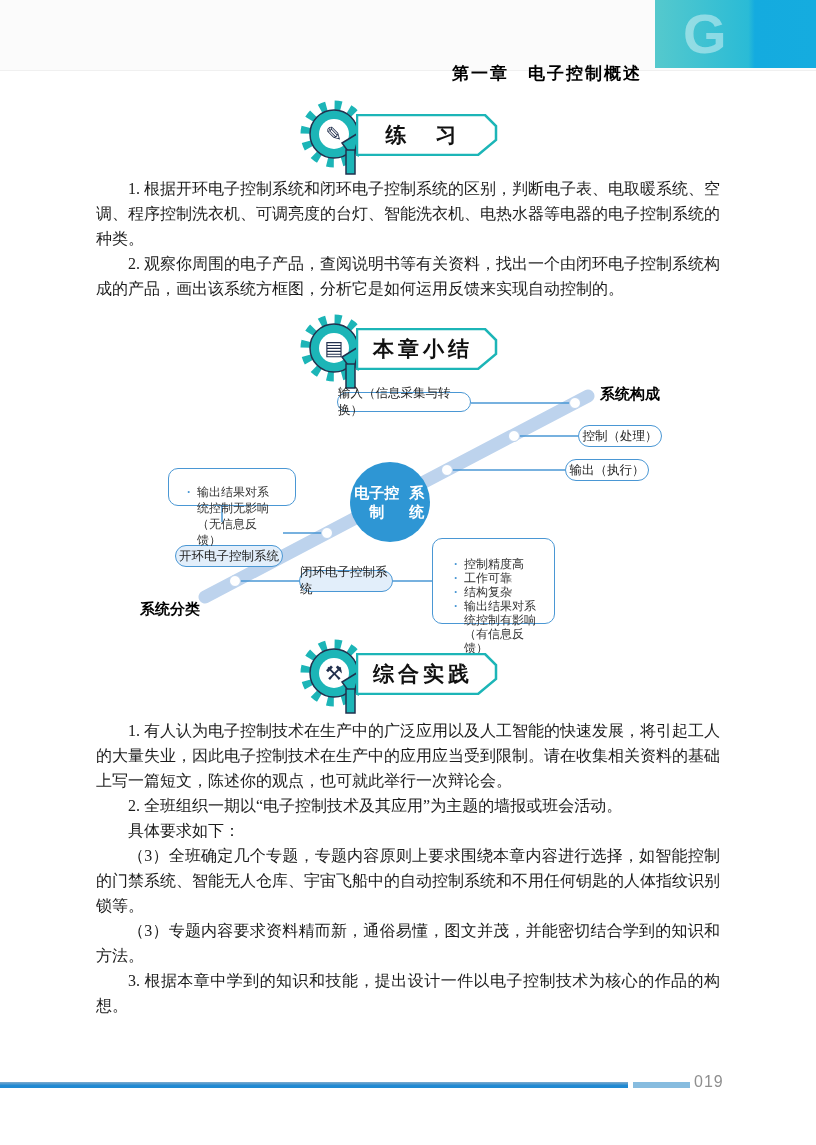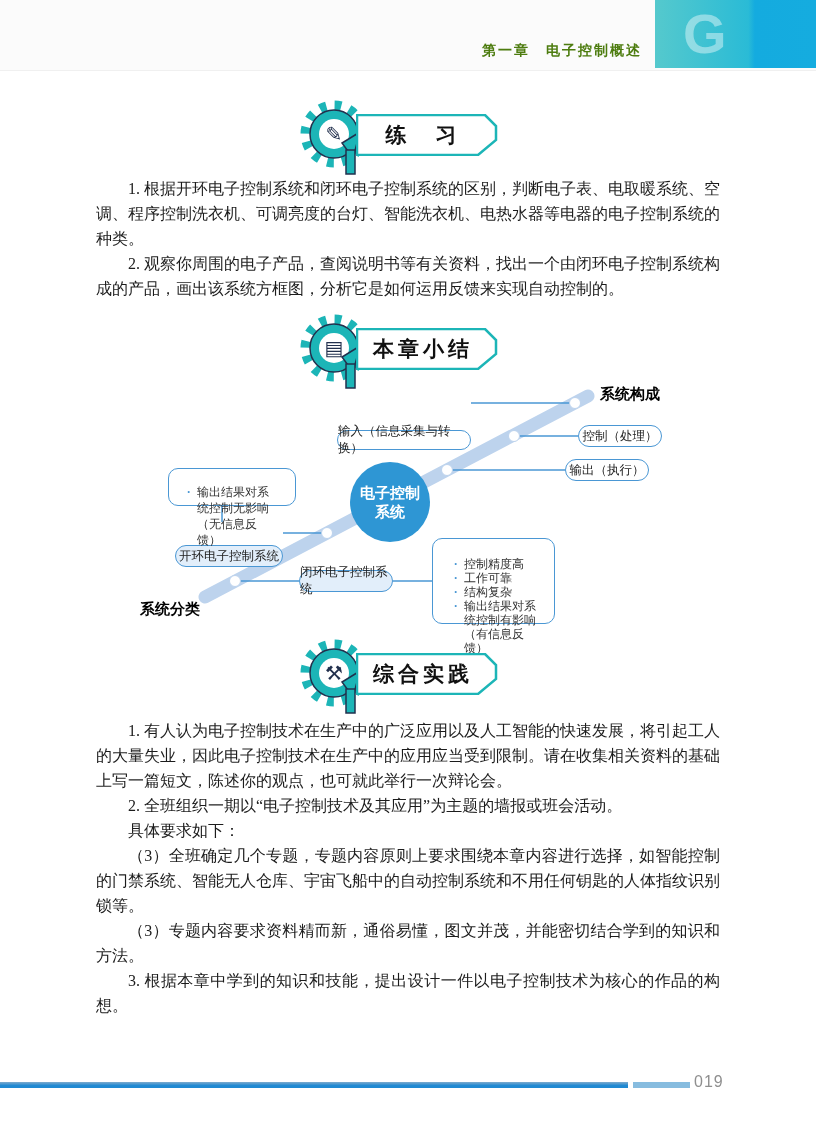--- a/index.html
+++ b/index.html
@@ -4,21 +4,21 @@
 <style>
   html,body{margin:0;padding:0;}
   body{
     width:816px;height:1145px;position:relative;background:#fff;overflow:hidden;
     font-family:"Liberation Sans","DejaVu Sans",sans-serif;
   }
   .page{position:absolute;inset:0;}
 
   
   .header-band{position:absolute;top:0;left:0;right:0;height:70px;background:#fbfbfb;border-bottom:1px solid #f0f0f0;}
-  .chapter-label{position:absolute;right:174px;top:42px;font-size:14px;font-weight:bold;color:#4d7c0f;letter-spacing:2px;}
+  .chapter-label{position:absolute;right:174px;top:62px;font-size:17px;font-weight:bold;color:#000000;letter-spacing:2px;}
   .logo-block{position:absolute;right:0;top:0;width:161px;height:68px;
     background:linear-gradient(90deg,#55c9cd 0%,#2abbd6 58%,#14abdf 62%,#15acdf 100%);}
   .logo-g{position:absolute;left:28px;top:6px;font-size:56px;font-weight:bold;color:rgba(255,255,255,.42);line-height:1;}
 
   
   .heading{position:absolute;left:298px;width:270px;height:80px;}
   .gear{position:absolute;left:0;top:0;}
   .banner{position:absolute;left:58px;top:14px;width:142px;height:42px;}
   .banner svg{position:absolute;inset:0;}
   .banner .title{position:absolute;inset:0;display:flex;align-items:center;justify-content:center;
@@ -38,21 +38,21 @@
   .dbox.tint{background:#e2eefa;}
   .notebox{position:absolute;border:1.5px solid #4a97d4;border-radius:10px;background:#fff;
     font-size:12px;line-height:16px;color:#333;box-sizing:border-box;padding:3px 5px;}
   .notebox ul{margin:12px;padding:0;list-style:none;}
   .notebox li{position:relative;padding-left:11px;}
   .notebox li::before{content:"·";position:absolute;left:1px;color:#4a97d4;font-weight:bold;}
   .notebox li.no-bullet::before{content:"";}
   .featurebox{line-height:14px;padding:6px 6px 21px 8px;}
   .map-label{position:absolute;font-size:15px;font-weight:bold;color:#000;}
   .bubble{position:absolute;left:230px;top:79px;width:80px;height:80px;border-radius:50%;background:#2e96d4;
-    color:#fff;font-weight:bold;font-size:15px;line-height:19px;display:flex;flex-direction:column;
+    color:#fff;font-weight:bold;font-size:15px;line-height:19px;display:flex;
     align-items:center;justify-content:center;text-align:center;}
 
   
   .footer-bar-main{position:absolute;left:0;top:1082px;width:628px;height:6px;
     background:linear-gradient(180deg,#7eaacd 0%,#2089d2 60%);}
   .footer-bar-light{position:absolute;left:633px;top:1082px;width:57px;height:6px;background:#87bcdf;}
   .page-number{position:absolute;left:694px;top:1073px;font-size:16px;color:#8f8f8f;letter-spacing:1px;}
 </style>
 </head>
 <body>
@@ -118,21 +118,21 @@
       <circle cx="455" cy="20" r="5.5" fill="#ffffff" stroke="#bdd3ed"></circle>
       <circle cx="394" cy="53" r="5.5" fill="#ffffff" stroke="#bdd3ed"></circle>
       <circle cx="327" cy="87" r="5.5" fill="#ffffff" stroke="#bdd3ed"></circle>
       <circle cx="207" cy="150" r="5.5" fill="#ffffff" stroke="#bdd3ed"></circle>
       <circle cx="115" cy="198" r="5.5" fill="#ffffff" stroke="#bdd3ed"></circle>
     </svg>
 
     <div class="map-label" style="left:480px;top:2px;">系统构成</div>
     <div class="map-label" style="left:20px;top:217px;">系统分类</div>
 
-    <div class="dbox" style="left:217px;top:9px;width:134px;height:20px;margin-top:38px;">输入（信息采集与转换）</div>
+    <div class="dbox" style="left:217px;top:9px;width:134px;height:20px;">输入（信息采集与转换）</div>
     <div class="dbox" style="left:458px;top:42px;width:84px;height:22px;">控制（处理）</div>
     <div class="dbox" style="left:445px;top:76px;width:84px;height:22px;">输出（执行）</div>
     <div class="dbox tint" style="left:55px;top:139px;width:108px;height:22px;margin-top:23px;">开环电子控制系统</div>
     <div class="dbox tint" style="left:179px;top:187px;width:94px;height:22px;">闭环电子控制系统</div>
 
     <div class="notebox" style="left:48px;top:85px;width:128px;height:38px;">
       <ul>
         <li>输出结果对系统控制无影响（无信息反馈）</li>
       </ul>
     </div>

